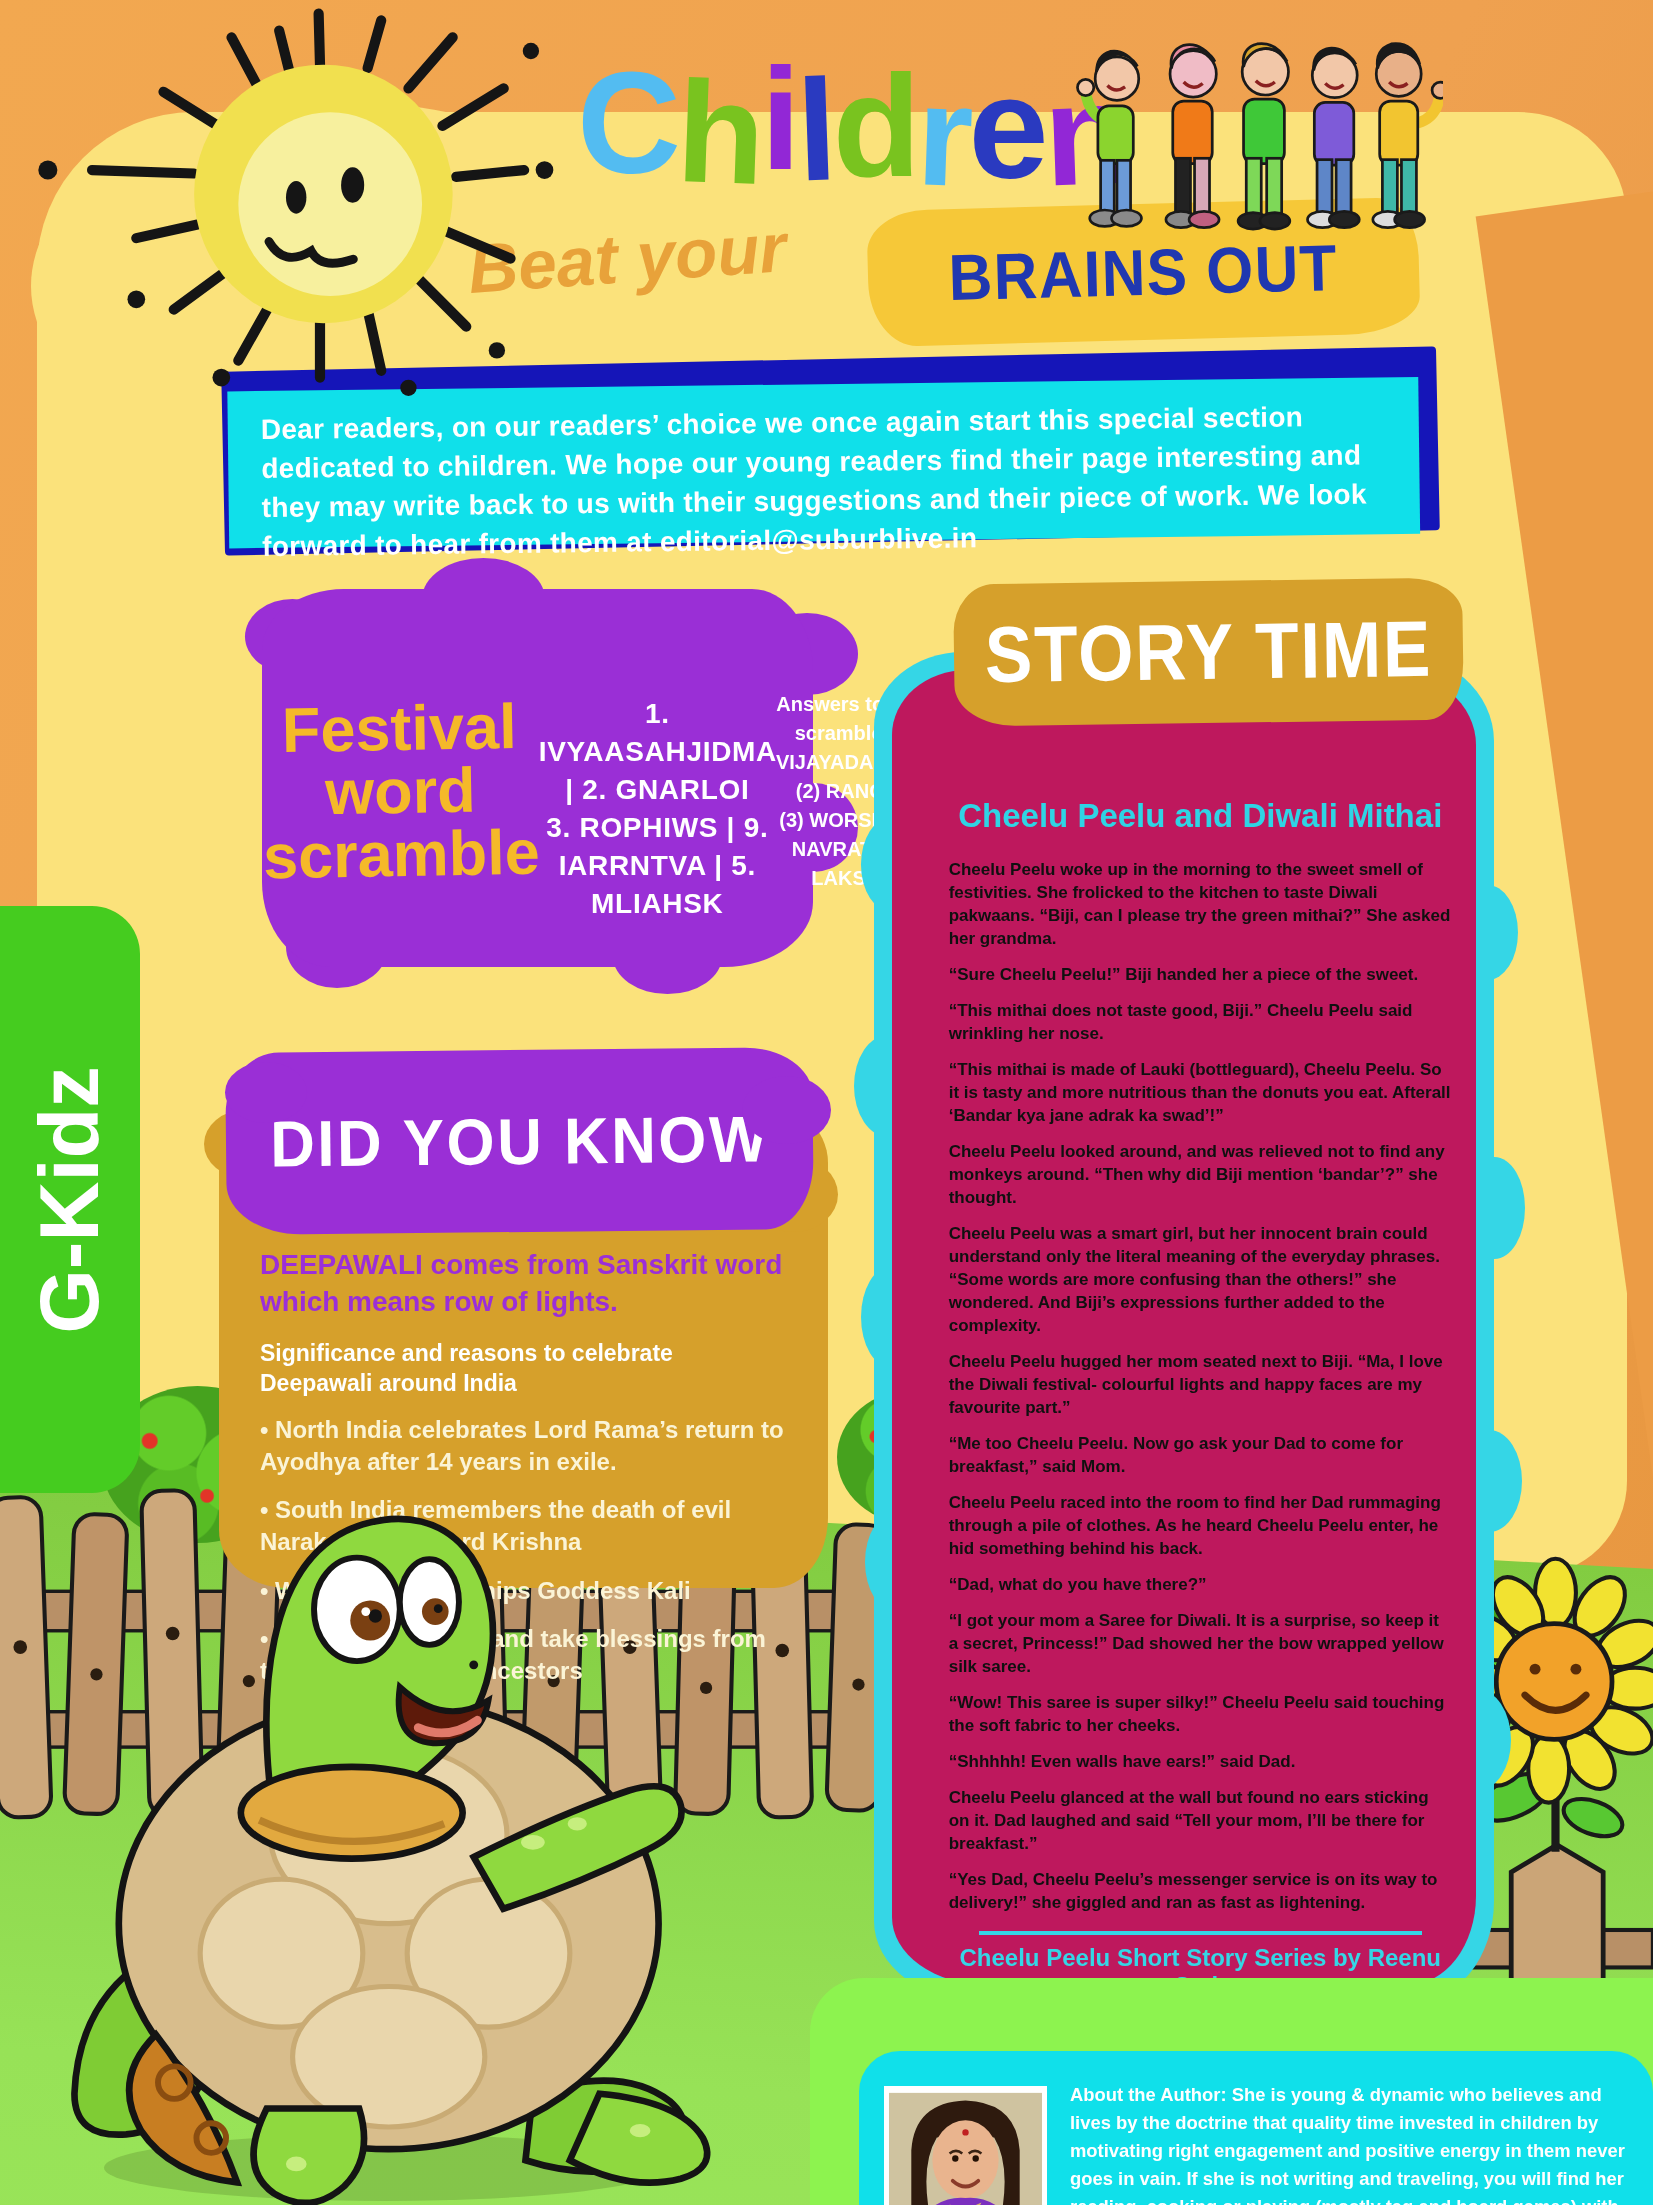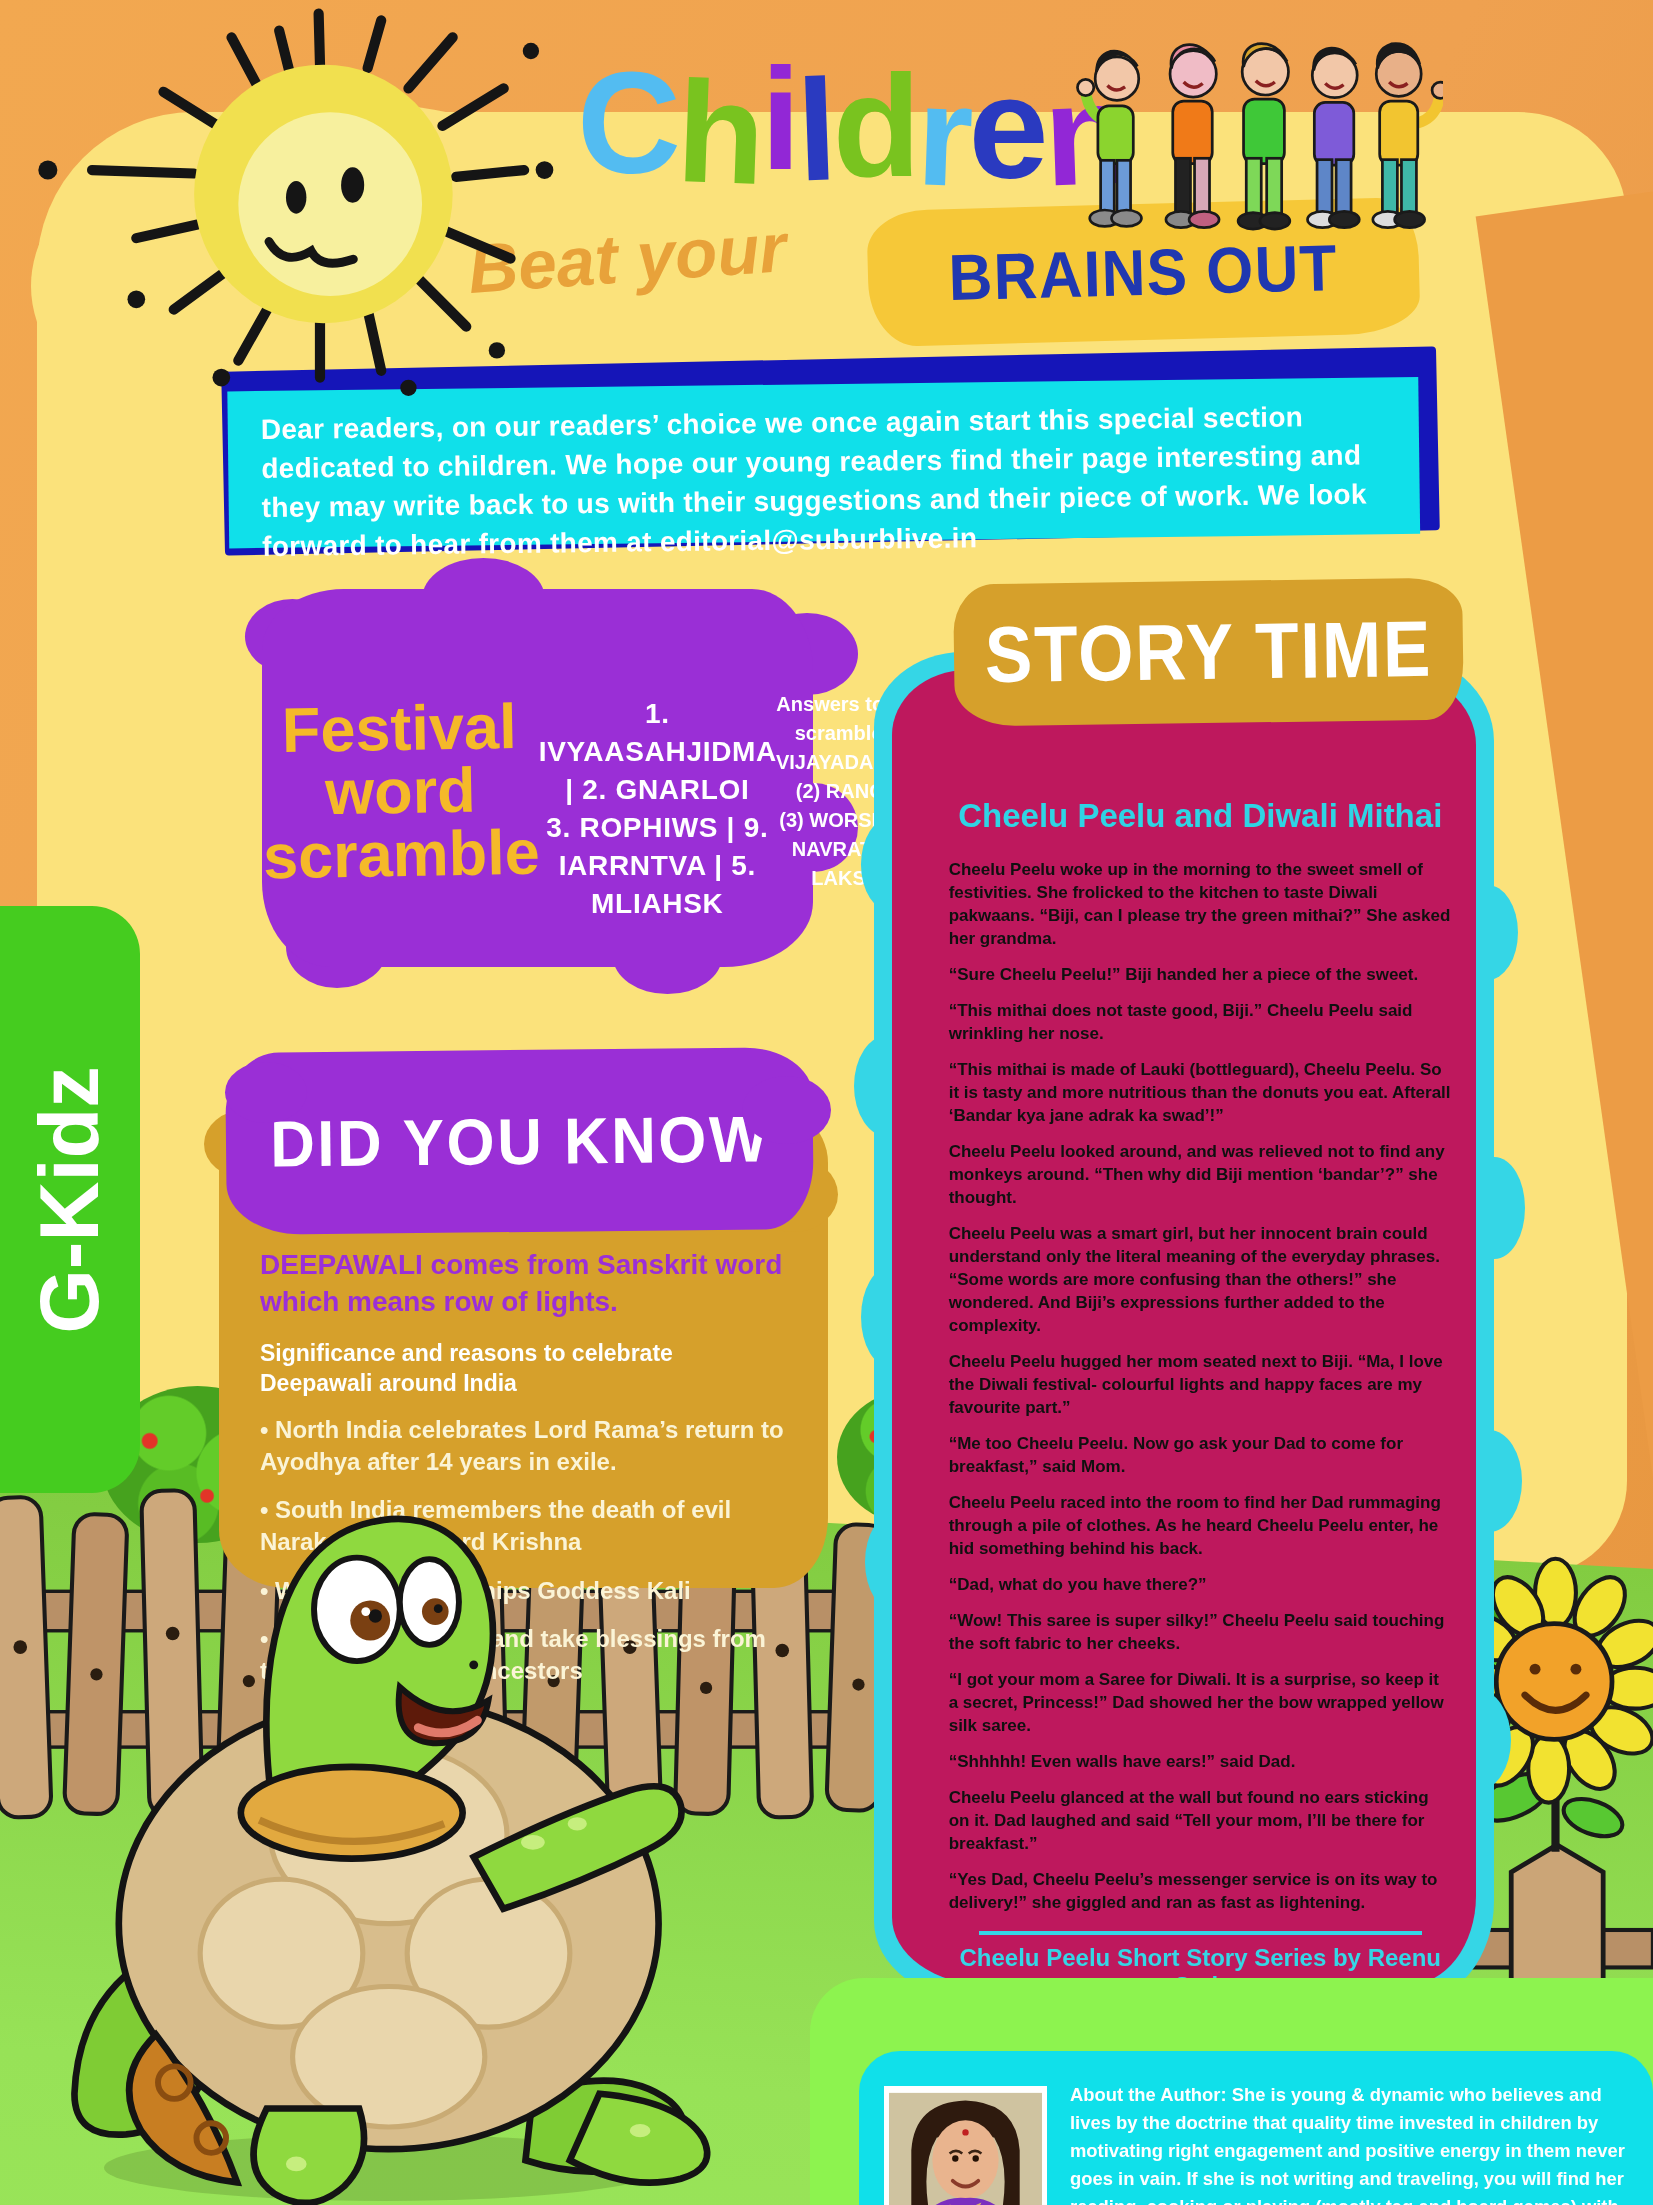--- a/index.html
+++ b/index.html
@@ -413,22 +413,22 @@
         <p>Cheelu Peelu woke up in the morning to the sweet smell of festivities. She frolicked to the kitchen to taste Diwali pakwaans. “Biji, can I please try the green mithai?” She asked her grandma.</p>
         <p>“Sure Cheelu Peelu!” Biji handed her a piece of the sweet.</p>
         <p>“This mithai does not taste good, Biji.” Cheelu Peelu said wrinkling her nose.</p>
         <p>“This mithai is made of Lauki (bottleguard), Cheelu Peelu. So it is tasty and more nutritious than the donuts you eat. Afterall ‘Bandar kya jane adrak ka swad’!”</p>
         <p>Cheelu Peelu looked around, and was relieved not to find any monkeys around. “Then why did Biji mention ‘bandar’?” she thought.</p>
         <p>Cheelu Peelu was a smart girl, but her innocent brain could understand only the literal meaning of the everyday phrases. “Some words are more confusing than the others!” she wondered. And Biji’s expressions further added to the complexity.</p>
         <p>Cheelu Peelu hugged her mom seated next to Biji. “Ma, I love the Diwali festival- colourful lights and happy faces are my favourite part.”</p>
         <p>“Me too Cheelu Peelu. Now go ask your Dad to come for breakfast,” said Mom.</p>
         <p>Cheelu Peelu raced into the room to find her Dad rummaging through a pile of clothes. As he heard Cheelu Peelu enter, he hid something behind his back.</p>
         <p>“Dad, what do you have there?”</p>
+        <p>“I got your mom a Saree for Diwali. It is a surprise, so keep it a secret, Princess!” Dad showed her the bow wrapped yellow silk saree.</p>
         <p>“Wow! This saree is super silky!” Cheelu Peelu said touching the soft fabric to her cheeks.</p>
-        <p>“I got your mom a Saree for Diwali. It is a surprise, so keep it a secret, Princess!” Dad showed her the bow wrapped yellow silk saree.</p>
         <p>“Shhhhh! Even walls have ears!” said Dad.</p>
         <p>Cheelu Peelu glanced at the wall but found no ears sticking on it. Dad laughed and said “Tell your mom, I’ll be there for breakfast.”</p>
         <p>“Yes Dad, Cheelu Peelu’s messenger service is on its way to delivery!” she giggled and ran as fast as lightening.</p>
       </div>
       <div class="story-rule"></div>
       <div class="story-byline">Cheelu Peelu Short Story Series by Reenu Seth</div>
     </div>
   </div>
 
   <div class="green-bright"></div>

